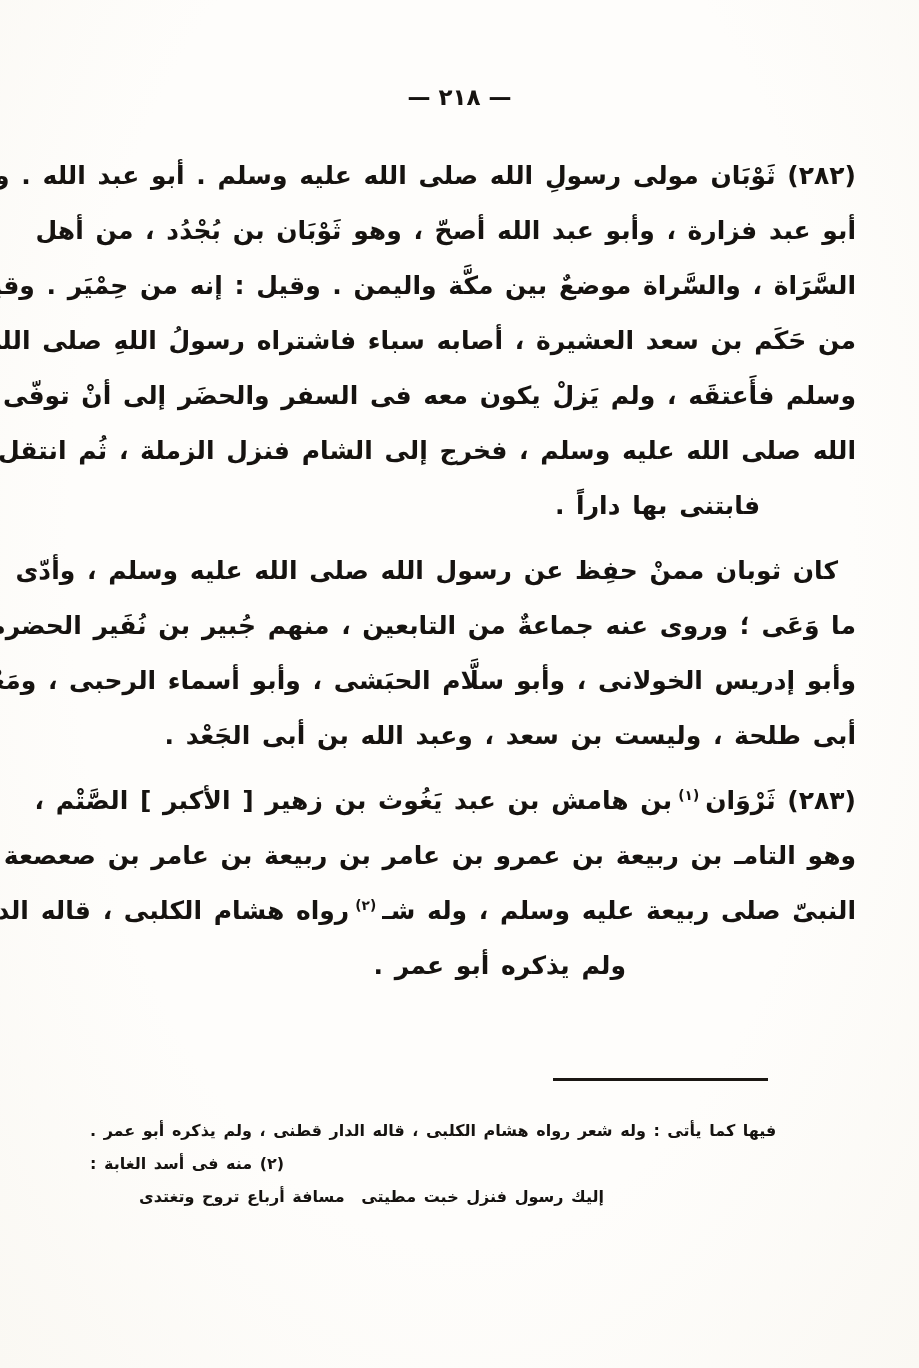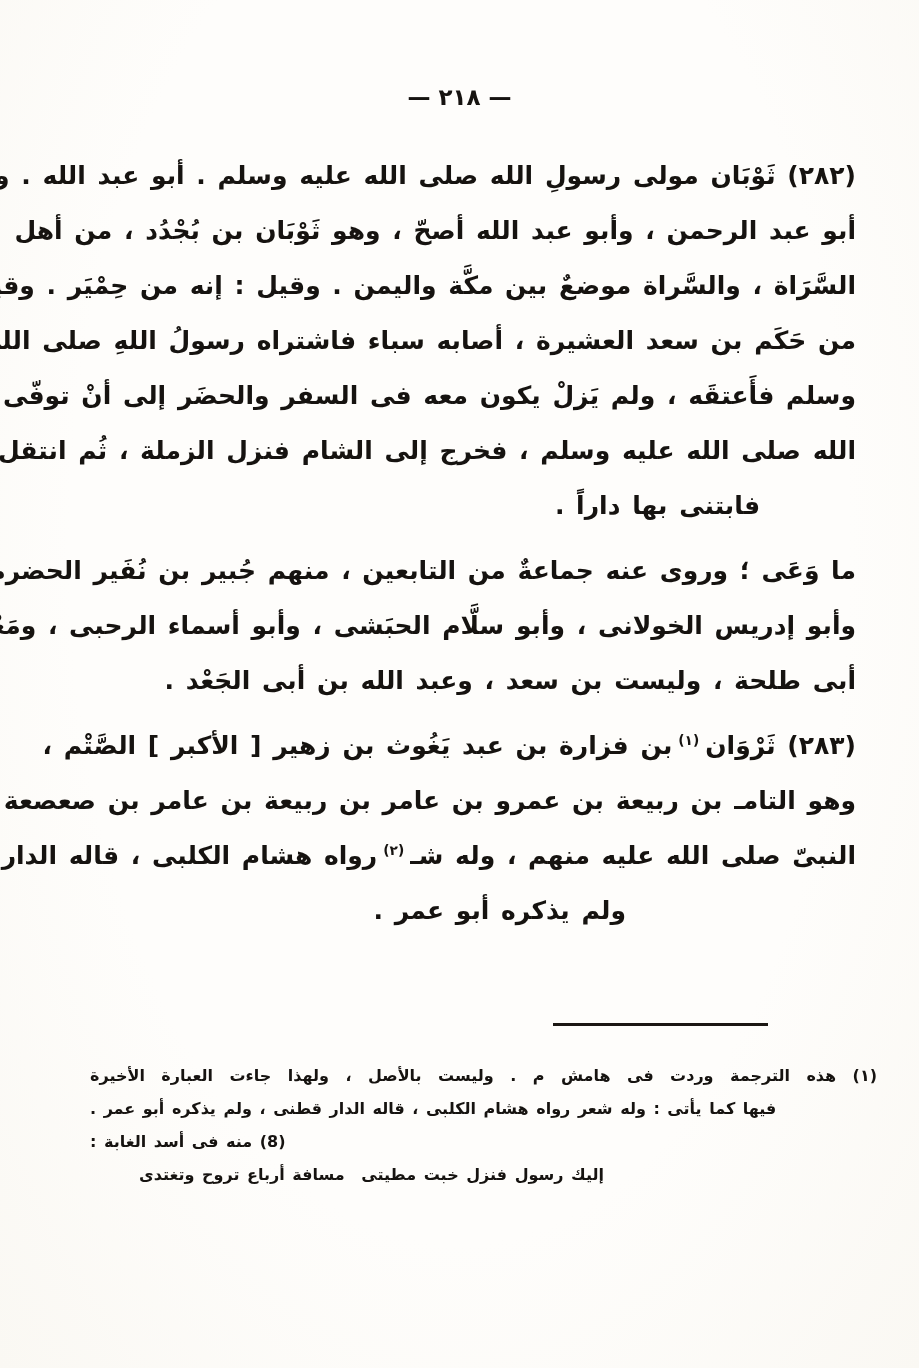--- a/index.html
+++ b/index.html
@@ -92,49 +92,49 @@
 <body>
 
 <div class="page">
 
   <div class="page-number">— ٢١٨ —</div>
 
   <div class="body-text">
 
     <div class="para">
       <div class="line">(٢٨٢) ثَوْبَان مولى رسولِ الله صلى الله عليه وسلم . أبو عبد الله . وقيل :</div>
-      <div class="line">أبو عبد الرحمن ، وأبو عبد الله أصحّ ، وهو ثَوْبَان بن بُجْدُد ، من أهل</div>
+      <div class="line">أبو عبد فزارة ، وأبو عبد الله أصحّ ، وهو ثَوْبَان بن بُجْدُد ، من أهل</div>
       <div class="line">السَّرَاة ، والسَّراة موضعٌ بين مكَّة واليمن . وقيل : إنه من حِمْيَر . وقيل إنه حَكَمِىّ</div>
       <div class="line">من حَكَم بن سعد العشيرة ، أصابه سباء فاشتراه رسولُ اللهِ صلى الله عليه</div>
       <div class="line">وسلم فأَعتقَه ، ولم يَزلْ يكون معه فى السفر والحضَر إلى أنْ توفّى رسولُ</div>
       <div class="line">الله صلى الله عليه وسلم ، فخرج إلى الشام فنزل الزملة ، ثُم انتقل إلى حِمص</div>
       <div class="line line--open inset-96">فابتنى بها داراً .</div>
     </div>
 
 
     <div class="para">
+      <div class="line line--open inset-18">كان ثوبان ممنْ حفِظ عن رسول الله صلى الله عليه وسلم ، وأدّى</div>
       <div class="line">ما وَعَى ؛ وروى عنه جماعةٌ من التابعين ، منهم جُبير بن نُفَير الحضرمى ،</div>
       <div class="line">وأبو إدريس الخولانى ، وأبو سلَّام الحبَشى ، وأبو أسماء الرحبى ، ومَعْدَان بن</div>
       <div class="line line--open">أبى طلحة ، وليست بن سعد ، وعبد الله بن أبى الجَعْد .</div>
     </div>
 
     <div class="para">
-      <div class="line"><span>(٢٨٣) ثَرْوَان</span><sup class="fn-marker">(١)</sup><span>بن فزارة بن عبد يَغُوث بن زهير [ الأكبر ] الصَّتْم ،</span></div>
+      <div class="line"><span>(٢٨٣) ثَرْوَان</span><sup class="fn-marker">(١)</sup><span>بن هامش بن عبد يَغُوث بن زهير [ الأكبر ] الصَّتْم ،</span></div>
       <div class="line">وهو التامـ بن ربيعة بن عمرو بن عامر بن ربيعة بن عامر بن صعصعة ، وفد على</div>
-      <div class="line"><span>النبىّ صلى الله عليه منهم ، وله شـ</span><sup class="fn-marker">(٢)</sup><span>رواه هشام الكلبى ، قاله الدار قُطْنى ،</span></div>
+      <div class="line"><span>النبىّ صلى ربيعة عليه وسلم ، وله شـ</span><sup class="fn-marker">(٢)</sup><span>رواه هشام الكلبى ، قاله الدار قُطْنى ،</span></div>
       <div class="line line--open inset-230">ولم يذكره أبو عمر .</div>
     </div>
 
   </div>
 
   <div class="footnote-rule"></div>
 
   <div class="footnotes">
-    <div class="fn-line fn-line--justify">(١) هذه الترجمة وردت فى هامش م . وليست بالأصل ، ولهذا جاءت العبارة الأخيرة</div>
     <div class="fn-line fn-indent-60">فيها كما يأتى : وله شعر رواه هشام الكلبى ، قاله الدار قطنى ، ولم يذكره أبو عمر .</div>
-    <div class="fn-line fn-indent-105">(8) منه فى أسد الغابة :</div>
+    <div class="fn-line fn-indent-105">(٢) منه فى أسد الغابة :</div>
     <div class="verse">
       <span>إليك رسول فنزل خبت مطيتى</span>
       <span>مسافة أرباع تروح وتغتدى</span>
     </div>
   </div>
 
 </div>
 
 </body></html>

